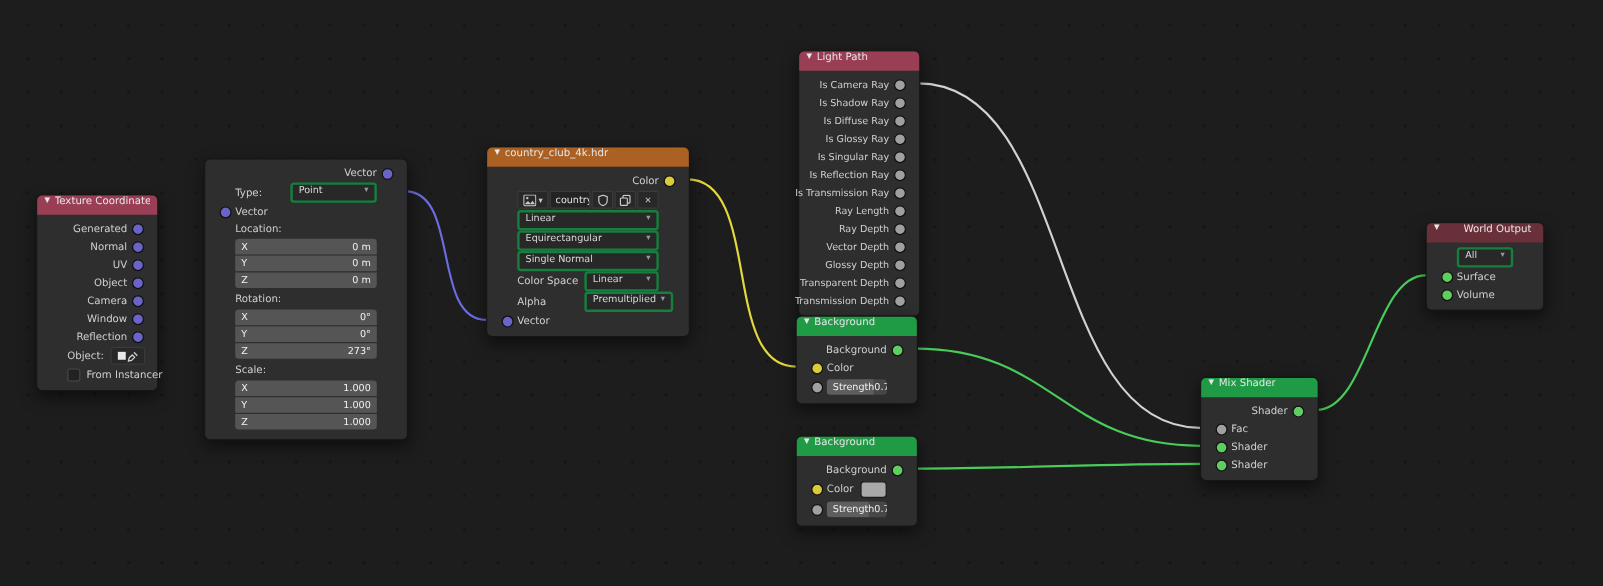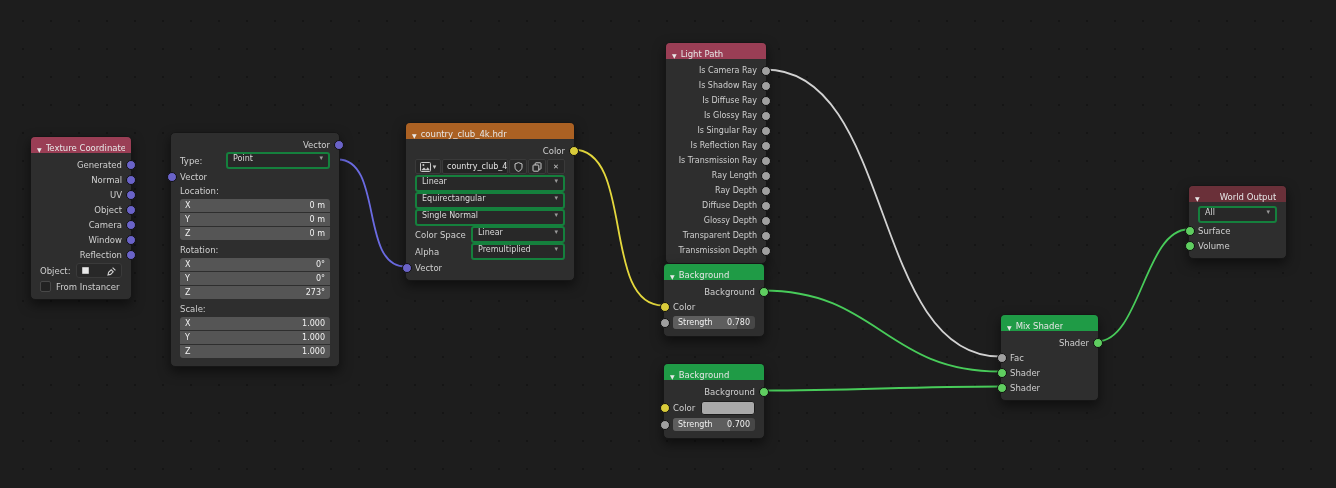--- a/index.html
+++ b/index.html
@@ -4,24 +4,24 @@
 <style>
   html,body{margin:0;padding:0}
   body{width:1336px;height:488px;background:#1d1d1d;font-family:"DejaVu Sans","Liberation Sans",sans-serif;}
   #canvas{position:relative;width:1336px;height:488px;overflow:hidden;
     background-color:#1d1d1d;
     background-image:radial-gradient(circle,#151515 1.1px,transparent 1.5px);
     background-size:28px 28px;background-position:9px 7px;}
   svg.wires{position:absolute;left:0;top:0;width:1336px;height:488px;pointer-events:none}
   .node{position:absolute;background:#2e2e2e;border:1px solid #161616;border-radius:5px;color:#cfcfcf;
     box-shadow:0 5px 12px rgba(0,0,0,.5);font-size:8.5px}
-  .hdr{height:16px;display:flex;align-items:flex-end;gap:4px;padding:0 6px;border-radius:4px 4px 0 0;color:#e6e6e6;font-size:8.5px}
+  .hdr{height:16px;display:flex;align-items:flex-start;gap:4px;padding:0 6px;border-radius:4px 4px 0 0;color:#e6e6e6;font-size:8.5px}
   .hdr .chev{font-size:6px;color:#e8e8e8;flex:0 0 auto}
   .ttl{white-space:nowrap;overflow:hidden}
-  .body{padding:4px 0 5px}
+  .body{padding:4px 16px 5px}
   .row{position:relative;height:15px;display:flex;align-items:center;padding:0 9px}
   .row.ctl{height:17px}
   .row.sec{height:14px}
   .row.out{justify-content:flex-end}
   .lbl{white-space:nowrap}
   .sock{position:absolute;width:8px;height:8px;border-radius:50%;border:1px solid #101010;top:50%;transform:translateY(-50%)}
   .sock.l{left:-4.5px}
   .sock.r{right:-4.5px}
   .drop{background:#282828;border:2px solid #15803d;color:#d9d9d9;height:13px;border-radius:3px;flex:1;
     display:flex;align-items:flex-start;justify-content:space-between;padding:0 5px;font-size:8px;white-space:nowrap}
@@ -56,21 +56,21 @@
 
   <svg class="wires">
     <path d="M338 159.5 C383 159.5 360 266.5 405 266.5" fill="none" stroke-width="1.8" stroke-linecap="round" stroke="#6b6be2"></path>
     <path d="M573 149.5 C635 149.5 601 305.5 663 305.5" fill="none" stroke-width="1.8" stroke-linecap="round" stroke="#e4d83d"></path>
     <path d="M765 69.5 C895 69.5 870 356.5 1000 356.5" fill="none" stroke-width="1.8" stroke-linecap="round" stroke="#d2d2d2"></path>
     <path d="M763 290.5 C878 290.5 885 371.5 1000 371.5" fill="none" stroke-width="1.8" stroke-linecap="round" stroke="#48cc5a"></path>
     <path d="M763 390.5 C853 390.5 910 386.5 1000 386.5" fill="none" stroke-width="1.8" stroke-linecap="round" stroke="#48cc5a"></path>
     <path d="M1097 341.5 C1140 341.5 1145 229.5 1188 229.5" fill="none" stroke-width="1.8" stroke-linecap="round" stroke="#48cc5a"></path>
   </svg>
 
-  <div class="node" style="left:30px;top:136px;width:100px">
+  <div class="node" style="left:30px;top:162px;width:100px">
     <div class="hdr" style="background: rgb(154, 62, 85);">
       <span class="chev">▼</span>
       <span class="ttl">Texture Coordinate</span>
     </div>
     <div class="body">
       <div class="row out">
         <span class="lbl">Generated</span>
         <span class="sock r" style="background: rgb(106, 99, 200);"></span>
       </div>
       <div class="row out">
@@ -296,21 +296,21 @@
       </div>
       <div class="row out">
         <span class="lbl">Ray Length</span>
         <span class="sock r" style="background: rgb(160, 160, 160);"></span>
       </div>
       <div class="row out">
         <span class="lbl">Ray Depth</span>
         <span class="sock r" style="background: rgb(160, 160, 160);"></span>
       </div>
       <div class="row out">
-        <span class="lbl">Diffuse Depth</span>
+        <span class="lbl">Vector Depth</span>
         <span class="sock r" style="background: rgb(160, 160, 160);"></span>
       </div>
       <div class="row out">
         <span class="lbl">Glossy Depth</span>
         <span class="sock r" style="background: rgb(160, 160, 160);"></span>
       </div>
       <div class="row out">
         <span class="lbl">Transparent Depth</span>
         <span class="sock r" style="background: rgb(160, 160, 160);"></span>
       </div>

